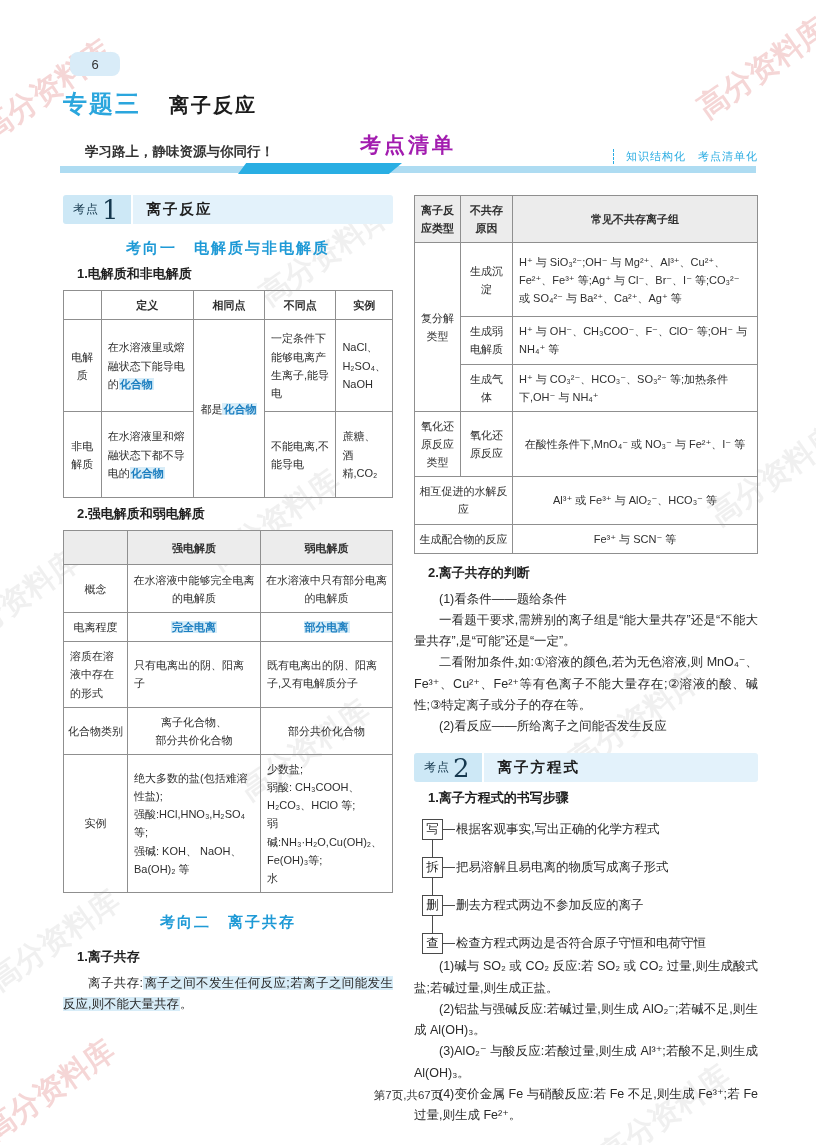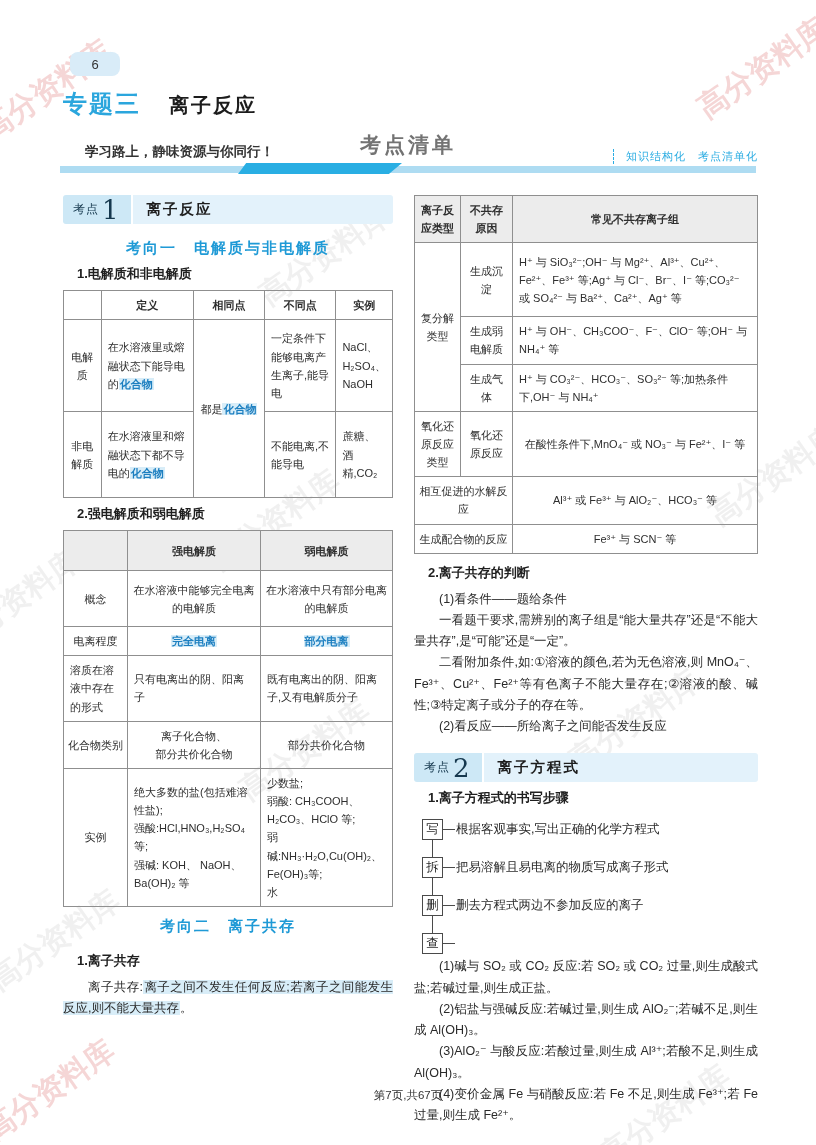--- a/index.html
+++ b/index.html
@@ -17,21 +17,21 @@
   .pagebadge { position:absolute; left:70px; top:52px; width:50px; height:24px;
     background:#d9ecf8; border-radius:8px; display:flex; align-items:center;
     justify-content:center; font-size:13px; color:#333; }
   .titlerow { position:absolute; left:63px; top:88px; display:flex;
     align-items:baseline; gap:28px; }
   .topic  { color:#2ba6dd; font-size:24px; font-weight:bold; letter-spacing:2px; }
   .topicsub { color:#1c1c1c; font-size:20px; font-weight:bold; letter-spacing:2px; }
   .slogan { position:absolute; left:85px; top:143px; font-size:13.5px;
     font-weight:bold; color:#333; }
   .bannertitle { position:absolute; left:0; top:131px; width:816px; text-align:center;
-    font-size:21px; font-weight:bold; color:#737373; letter-spacing:3px; }
+    font-size:21px; font-weight:bold; color:#a21caf; letter-spacing:3px; }
   .tagline { position:absolute; right:58px; top:149px; font-size:11px; color:#2aace2;
     border-left:1px dashed #2aace2; padding-left:12px; letter-spacing:1px; }
   .ribbon-light { position:absolute; left:60px; top:166px; width:696px; height:7px;
     background:#aedcf2; }
   .ribbon-dark { position:absolute; left:238px; top:163px; width:164px; height:11px;
     background:#29aee3; clip-path:polygon(5% 0,100% 0,92% 100%,0 100%); }
   
   .col { position:absolute; top:195px; z-index:1; }
   #col-left  { left:63px;  width:330px; }
   #col-right { left:414px; width:344px; }
@@ -70,21 +70,21 @@
   .step-box { width:21px; height:21px; border:1px solid #4a4a4a; background:#fff;
     display:flex; align-items:center; justify-content:center; font-size:12.5px;
     flex:none; }
   .step-dash { width:12px; border-top:1px solid #4a4a4a; flex:none; }
   .step-desc { font-size:12.5px; color:#2a2a2a; padding-left:1px; }
   .step:not(:last-child)::after { content:""; position:absolute; left:10px; top:21px;
     height:18px; border-left:1px solid #4a4a4a; }
   
   .footer { position:absolute; left:0; top:1088px; width:816px; text-align:center;
     font-size:11.5px; color:#333; } .mt10{margin-top:10px;}
-  .mt16{margin-top:16px;} .mt24{margin-top:10px;}
+  .mt16{margin-top:16px;} .mt24{margin-top:20px;}
 </style>
 </head>
 <body>
 
 <div class="wm red" style="left:-28px; top:70px;">高分资料库</div>
 <div class="wm red" style="left:688px; top:48px;">高分资料库</div>
 <div class="wm gray" style="left:250px; top:235px;">高分资料库</div>
 <div class="wm gray" style="left:700px; top:455px;">高分资料库</div>
 <div class="wm gray" style="left:-60px; top:580px;">高分资料库</div>
 <div class="wm gray" style="left:200px; top:500px;">高分资料库</div>
@@ -155,26 +155,26 @@
 
   <div class="sh">2.强电解质和弱电解质</div>
 
   <table>
     <colgroup>
         <col style="width:64px">
         <col style="width:133px">
         <col>
       </colgroup>
     <tbody>
-        <tr style="height:40px;">
+        <tr style="height:34px;">
       <td class="gh"></td>
       <td class="gh bold">强电解质</td>
       <td class="gh bold">弱电解质</td>
     </tr>
-    <tr style="height:56px;">
+    <tr style="height:48px;">
       <td>概念</td>
       <td>在水溶液中能够完全电离的电解质</td>
       <td>在水溶液中只有部分电离的电解质</td>
     </tr>
     <tr style="height:27px;">
       <td>电离程度</td>
       <td><span class="hl">完全电离</span></td>
       <td><span class="hl">部分电离</span></td>
     </tr>
     <tr style="height:62px;">
@@ -278,20 +278,21 @@
       <span class="step-desc">把易溶解且易电离的物质写成离子形式</span>
     </li>
     <li class="step">
       <span class="step-box">删</span>
       <span class="step-dash"></span>
       <span class="step-desc">删去方程式两边不参加反应的离子</span>
     </li>
     <li class="step">
       <span class="step-box">查</span>
       <span class="step-dash"></span>
+      <span class="step-desc">检查方程式两边是否符合原子守恒和电荷守恒</span>
     </li>
   </ul>
 
   <p class="para">(1)碱与 SO₂ 或 CO₂ 反应:若 SO₂ 或 CO₂ 过量,则生成酸式盐;若碱过量,则生成正盐。</p>
   <p class="para">(2)铝盐与强碱反应:若碱过量,则生成 AlO₂⁻;若碱不足,则生成 Al(OH)₃。</p>
   <p class="para">(3)AlO₂⁻ 与酸反应:若酸过量,则生成 Al³⁺;若酸不足,则生成 Al(OH)₃。</p>
   <p class="para">(4)变价金属 Fe 与硝酸反应:若 Fe 不足,则生成 Fe³⁺;若 Fe 过量,则生成 Fe²⁺。</p>
 </div>
 
 <div class="footer">第7页,共67页</div>

